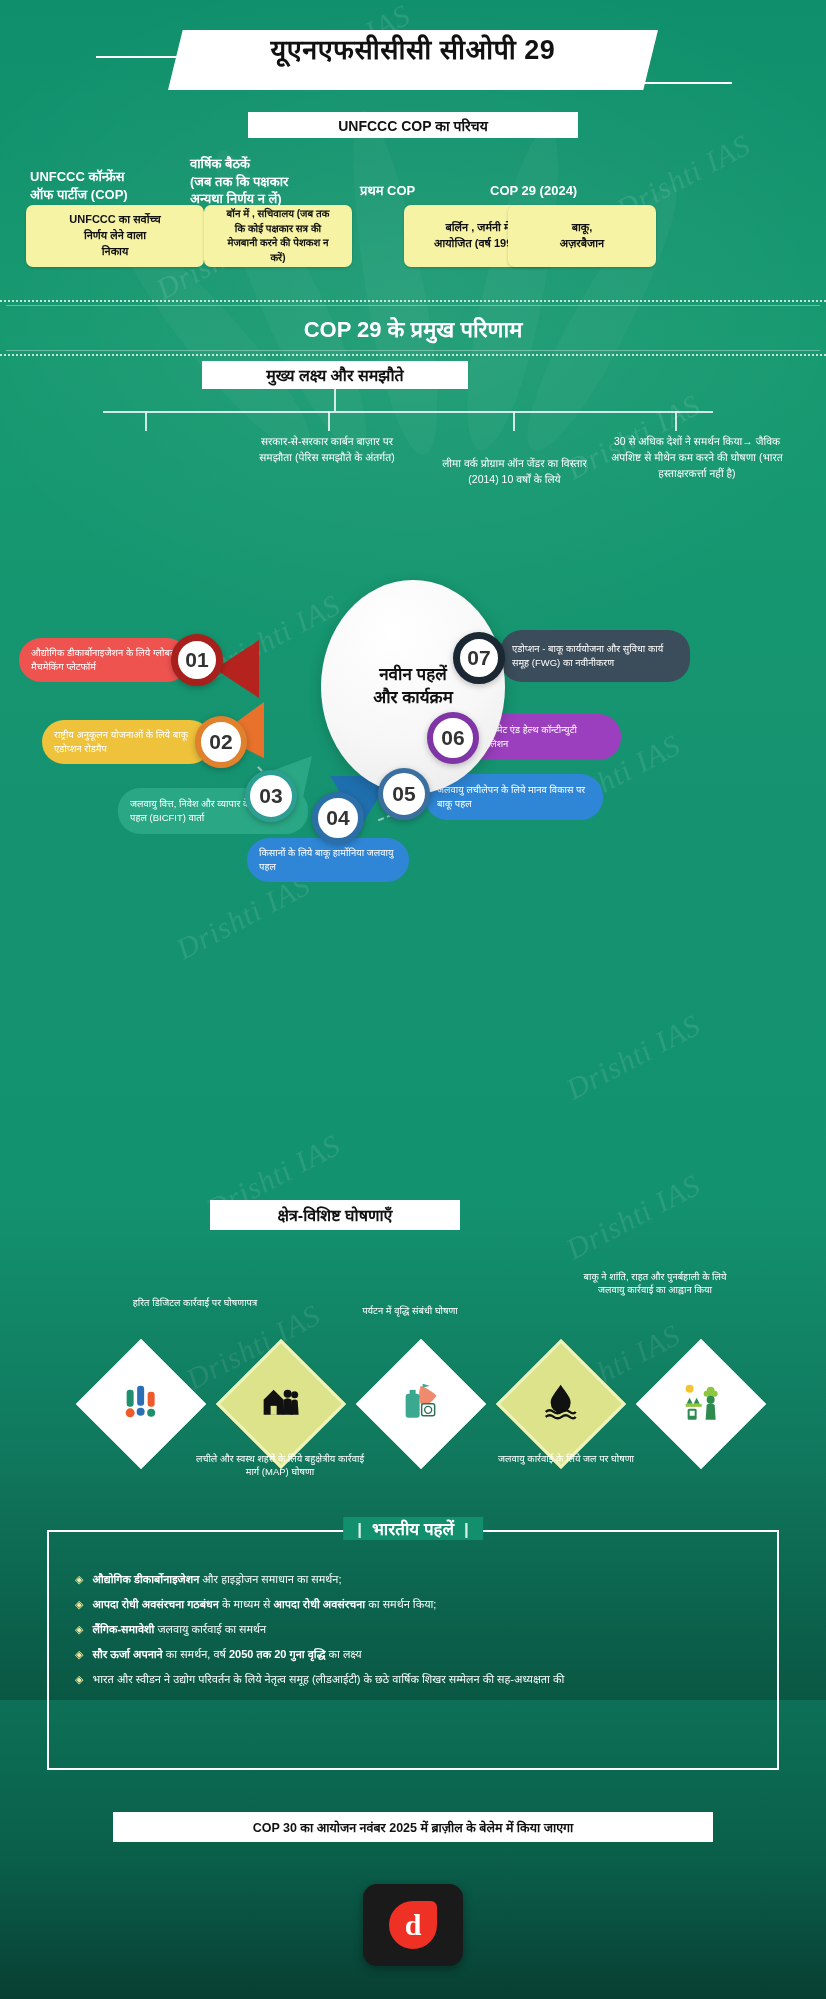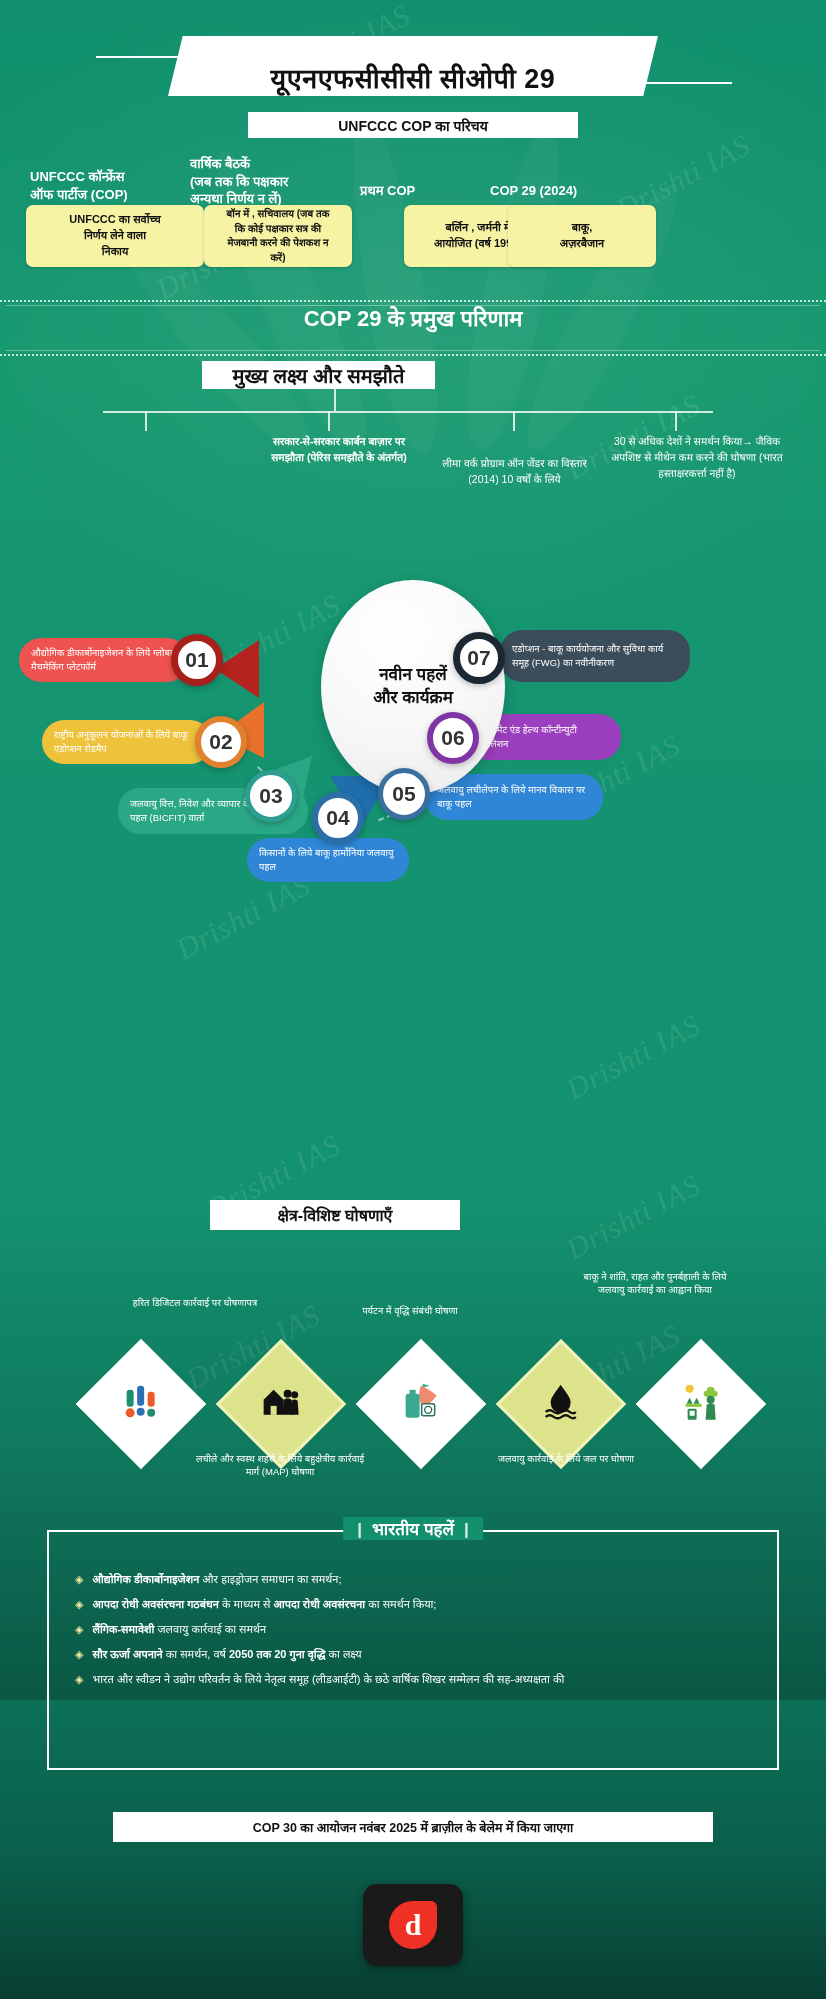--- a/index.html
+++ b/index.html
@@ -22,24 +22,24 @@
     transform-origin:50% 100%;
   }
   .wm{
     position:absolute;color:rgba(255,255,255,0.10);
     font-family:"Liberation Serif","DejaVu Serif",serif;
     font-size:30px;font-style:italic;letter-spacing:1px;
     transform:rotate(-28deg);pointer-events:none;white-space:nowrap;
   }
   
   .main-title{
-    position:absolute;left:168px;top:36px;width:490px;height:60px;
+    position:absolute;left:168px;top:30px;width:490px;height:60px;
     background:#ffffff;
     clip-path:polygon(3% 0,100% 0,97% 100%,0 100%);
-    display:flex;align-items:flex-end;justify-content:center;
+    display:flex;align-items:flex-start;justify-content:center;
     box-shadow:0 2px 6px rgba(0,0,0,.25);
   }
   .main-title span{
     font-size:27px;font-weight:bold;color:#111;letter-spacing:.5px;
   }
   .title-rule{position:absolute;background:#ffffff;height:2px;}
   .white-box{
     position:absolute;background:#fff;display:flex;align-items:center;justify-content:center;
     font-weight:bold;color:#111;
   }
@@ -52,21 +52,21 @@
     position:absolute;background:#f6f3a4;border-radius:7px;
     display:flex;align-items:center;justify-content:center;text-align:center;
     color:#111;font-size:11px;font-weight:bold;line-height:1.45;padding:6px 8px;
     box-sizing:border-box;box-shadow:0 1px 3px rgba(0,0,0,.18);
   }
   
   .band{
     position:absolute;left:0;top:300px;width:826px;height:52px;
     border-top:2px dotted rgba(255,255,255,.75);
     border-bottom:2px dotted rgba(255,255,255,.75);
-    display:flex;align-items:flex-start;justify-content:center;
+    display:flex;align-items:center;justify-content:center;
   }
   .band span{color:#fff;font-size:22px;font-weight:bold;}
   .band:before,.band:after{
     content:"";position:absolute;left:6px;right:6px;height:1px;
     background:rgba(255,255,255,.35);
   }
   .band:before{top:3px;} .band:after{bottom:3px;}
   
   .hline{position:absolute;background:rgba(255,255,255,.8);height:1.5px;}
   .vline{position:absolute;background:rgba(255,255,255,.8);width:1.5px;}
@@ -199,31 +199,31 @@
 आयोजित (वर्ष 1995)</div>
 
   <div class="intro-head" style="left:490px;top:182px;width:170px;white-space:pre-line;">COP 29 (2024)</div>
   <div class="yellowcard" style="left:508px;top:205px;width:148px;height:62px;white-space:pre-line;">बाकू,
 अज़रबैजान</div>
 
   <div class="band">
     <span>COP 29 के प्रमुख परिणाम</span>
   </div>
 
-  <div class="white-box" style="left:202px;top:361px;width:233px;height:28px;font-size:20px;">
+  <div class="white-box" style="left:202px;top:361px;width:266px;height:28px;font-size:16px;">
     <span>मुख्य लक्ष्य और समझौते</span>
   </div>
   <div class="vline" style="left:334px;top:389px;height:22px;"></div>
   <div class="hline" style="left:103px;top:411px;width:610px;"></div>
   <div class="vline" style="left:145px;top:411px;height:20px;"></div>
   <div class="vline" style="left:328px;top:411px;height:20px;"></div>
   <div class="vline" style="left:513px;top:411px;height:20px;"></div>
   <div class="vline" style="left:675px;top:411px;height:20px;"></div>
 
-  <div class="goal" style="left:264px;top:434px;width:150px;font-weight:bold;">सरकार-से-सरकार कार्बन बाज़ार पर समझौता (पेरिस समझौते के अंतर्गत)</div>
+  <div class="goal" style="left:252px;top:434px;width:150px;">सरकार-से-सरकार कार्बन बाज़ार पर समझौता (पेरिस समझौते के अंतर्गत)</div>
   <div class="goal" style="left:432px;top:434px;width:165px;margin-top:22px;">लीमा वर्क प्रोग्राम ऑन जेंडर का विस्तार (2014) 10 वर्षों के लिये</div>
   <div class="goal" style="left:608px;top:434px;width:178px;">30 से अधिक देशों ने समर्थन किया→ जैविक अपशिष्ट से मीथेन कम करने की घोषणा (भारत हस्ताक्षरकर्त्ता नहीं है)</div>
 
   <div class="wheel">
 
     <div class="petal" style="left:215px;top:60px;width:44px;height:58px;background:#b5231f;clip-path:polygon(100% 0,100% 100%,0 50%);"></div>
     <div class="petal" style="left:218px;top:122px;width:46px;height:56px;background:#e8722c;clip-path:polygon(100% 0,100% 100%,0 60%);"></div>
     <div class="petal" style="left:258px;top:176px;width:54px;height:50px;background:#2aa885;clip-path:polygon(100% 0,80% 100%,0 40%);"></div>
     <div class="petal" style="left:330px;top:196px;width:62px;height:50px;background:#1f6fae;clip-path:polygon(0 0,100% 0,50% 100%);"></div>
     <div class="petal" style="left:398px;top:176px;width:56px;height:50px;background:#2f86d6;clip-path:polygon(0 0,100% 40%,20% 100%);"></div>

